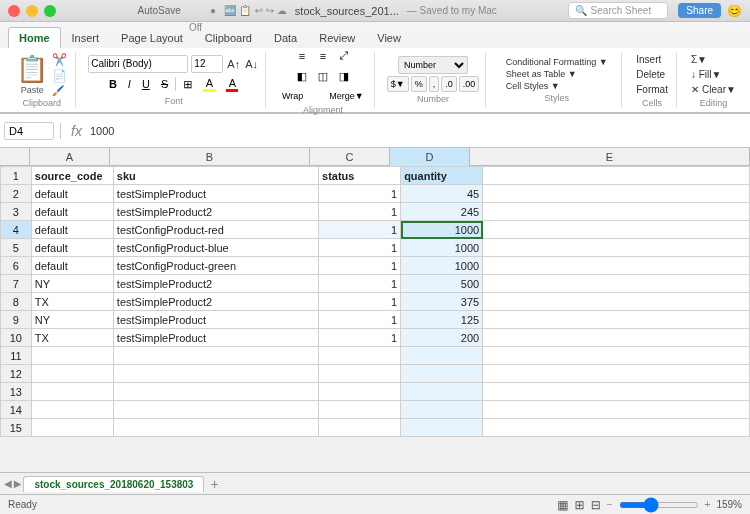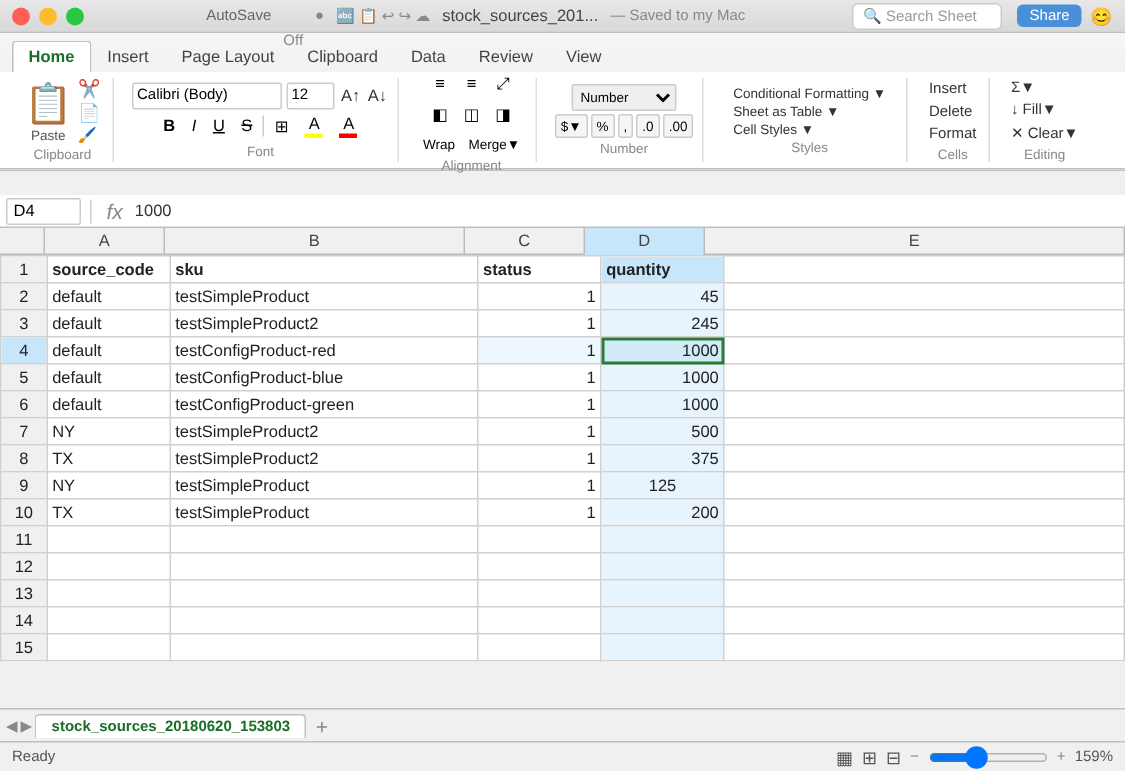--- a/index.html
+++ b/index.html
@@ -44,21 +44,21 @@
     .fmt-btn.bold { font-weight: bold; }
     .fmt-btn.italic { font-style: italic; }
     .fmt-btn.underline { text-decoration: underline; }
     .align-btn { border: none; background: none; cursor: pointer; font-size: 11px; display: flex; align-items: center; justify-content: center; border-radius: 2px; }
     .number-format-select { border: 1px solid #ccc; font-size: 9px; padding: 1px; width: 70px; height: 18px; border-radius: 2px; }
     .number-row { display: flex; gap: 2px; margin-top: 2px; }
     .num-btn { border: 1px solid #ccc; background: #f5f5f5; font-size: 9px; padding: 1px 3px; border-radius: 2px; cursor: pointer; height: 16px; }
     .cell-btn { border: none; background: none; font-size: 10px; cursor: pointer; text-align: left; color: #333; padding: 1px 2px; white-space: nowrap; }
 
     
-    .formula-bar { background: white; border-bottom: 1px solid #c0c0c0; display: flex; align-items: center; height: 22px; padding: 0 4px; gap: 4px; margin-top: 16px; }
+    .formula-bar { background: white; border-bottom: 1px solid #c0c0c0; display: flex; align-items: center; height: 34px; padding: 0 4px; gap: 4px; }
     .cell-ref { border: 1px solid #ccc; width: 50px; height: 18px; font-size: 11px; padding: 1px 4px; border-radius: 2px; }
     .formula-divider { width: 1px; height: 16px; background: #ccc; margin: 0 2px; }
     .formula-input { flex: 1; border: none; font-size: 11px; outline: none; color: #333; }
 
     
     .col-headers { display: flex; background: #f0f0f0; border-bottom: 1px solid #bbb; height: 18px; }
     .col-header { display: flex; align-items: center; justify-content: center; font-size: 11px; color: #444; border-right: 1px solid #bbb; height: 18px; font-weight: 500; }
     .spreadsheet { width: 100%; border-collapse: collapse; table-layout: fixed; }
     .spreadsheet td { border: 1px solid #d0d0d0; height: 18px; font-size: 11px; padding: 0 3px; white-space: nowrap; overflow: hidden; color: #222; }
     .row-num { background: #f0f0f0; text-align: center; font-size: 10px; color: #666; border-right: 1px solid #bbb; width: 30px; min-width: 30px; }
@@ -173,21 +173,21 @@
 
     <div class="ribbon-group" style="padding:0 6px;">
       <div style="display:grid;grid-template-columns:repeat(3,20px);grid-template-rows:repeat(2,20px);gap:1px;">
         <button class="align-btn">≡</button>
         <button class="align-btn">≡</button>
         <button class="align-btn">⤢</button>
         <button class="align-btn">◧</button>
         <button class="align-btn">◫</button>
         <button class="align-btn">◨</button>
       </div>
-      <div style="display:flex;gap:1px;margin-top:2px;">
+      <div style="display:flex;gap:18px;margin-top:2px;">
         <button class="fmt-btn" style="font-size:9px;">Wrap</button>
         <button class="fmt-btn" style="font-size:9px;">Merge▼</button>
       </div>
       <span class="ribbon-group-label">Alignment</span>
     </div>
 
     <div class="ribbon-group" style="padding:0 6px;">
       <select class="number-format-select">
         <option>Number</option>
         <option>General</option>
@@ -325,21 +325,21 @@
             <td class="col-b">testSimpleProduct2</td>
             <td class="col-c" style="text-align: right;">1</td>
             <td class="col-d" style="text-align: right;">375</td>
             <td class="col-e" style="width: 260px;"></td>
           </tr>
           <tr>
             <td class="row-num">9</td>
             <td class="col-a">NY</td>
             <td class="col-b">testSimpleProduct</td>
             <td class="col-c" style="text-align: right;">1</td>
-            <td class="col-d" style="text-align: center; margin-left: 45px;">125</td>
+            <td class="col-d" style="text-align: right; margin-left: 45px;">125</td>
             <td class="col-e" style="width: 260px;"></td>
           </tr>
           <tr>
             <td class="row-num">10</td>
             <td class="col-a">TX</td>
             <td class="col-b">testSimpleProduct</td>
             <td class="col-c" style="text-align: right;">1</td>
             <td class="col-d" style="text-align: right;">200</td>
             <td class="col-e" style="width: 260px;"></td>
           </tr>

